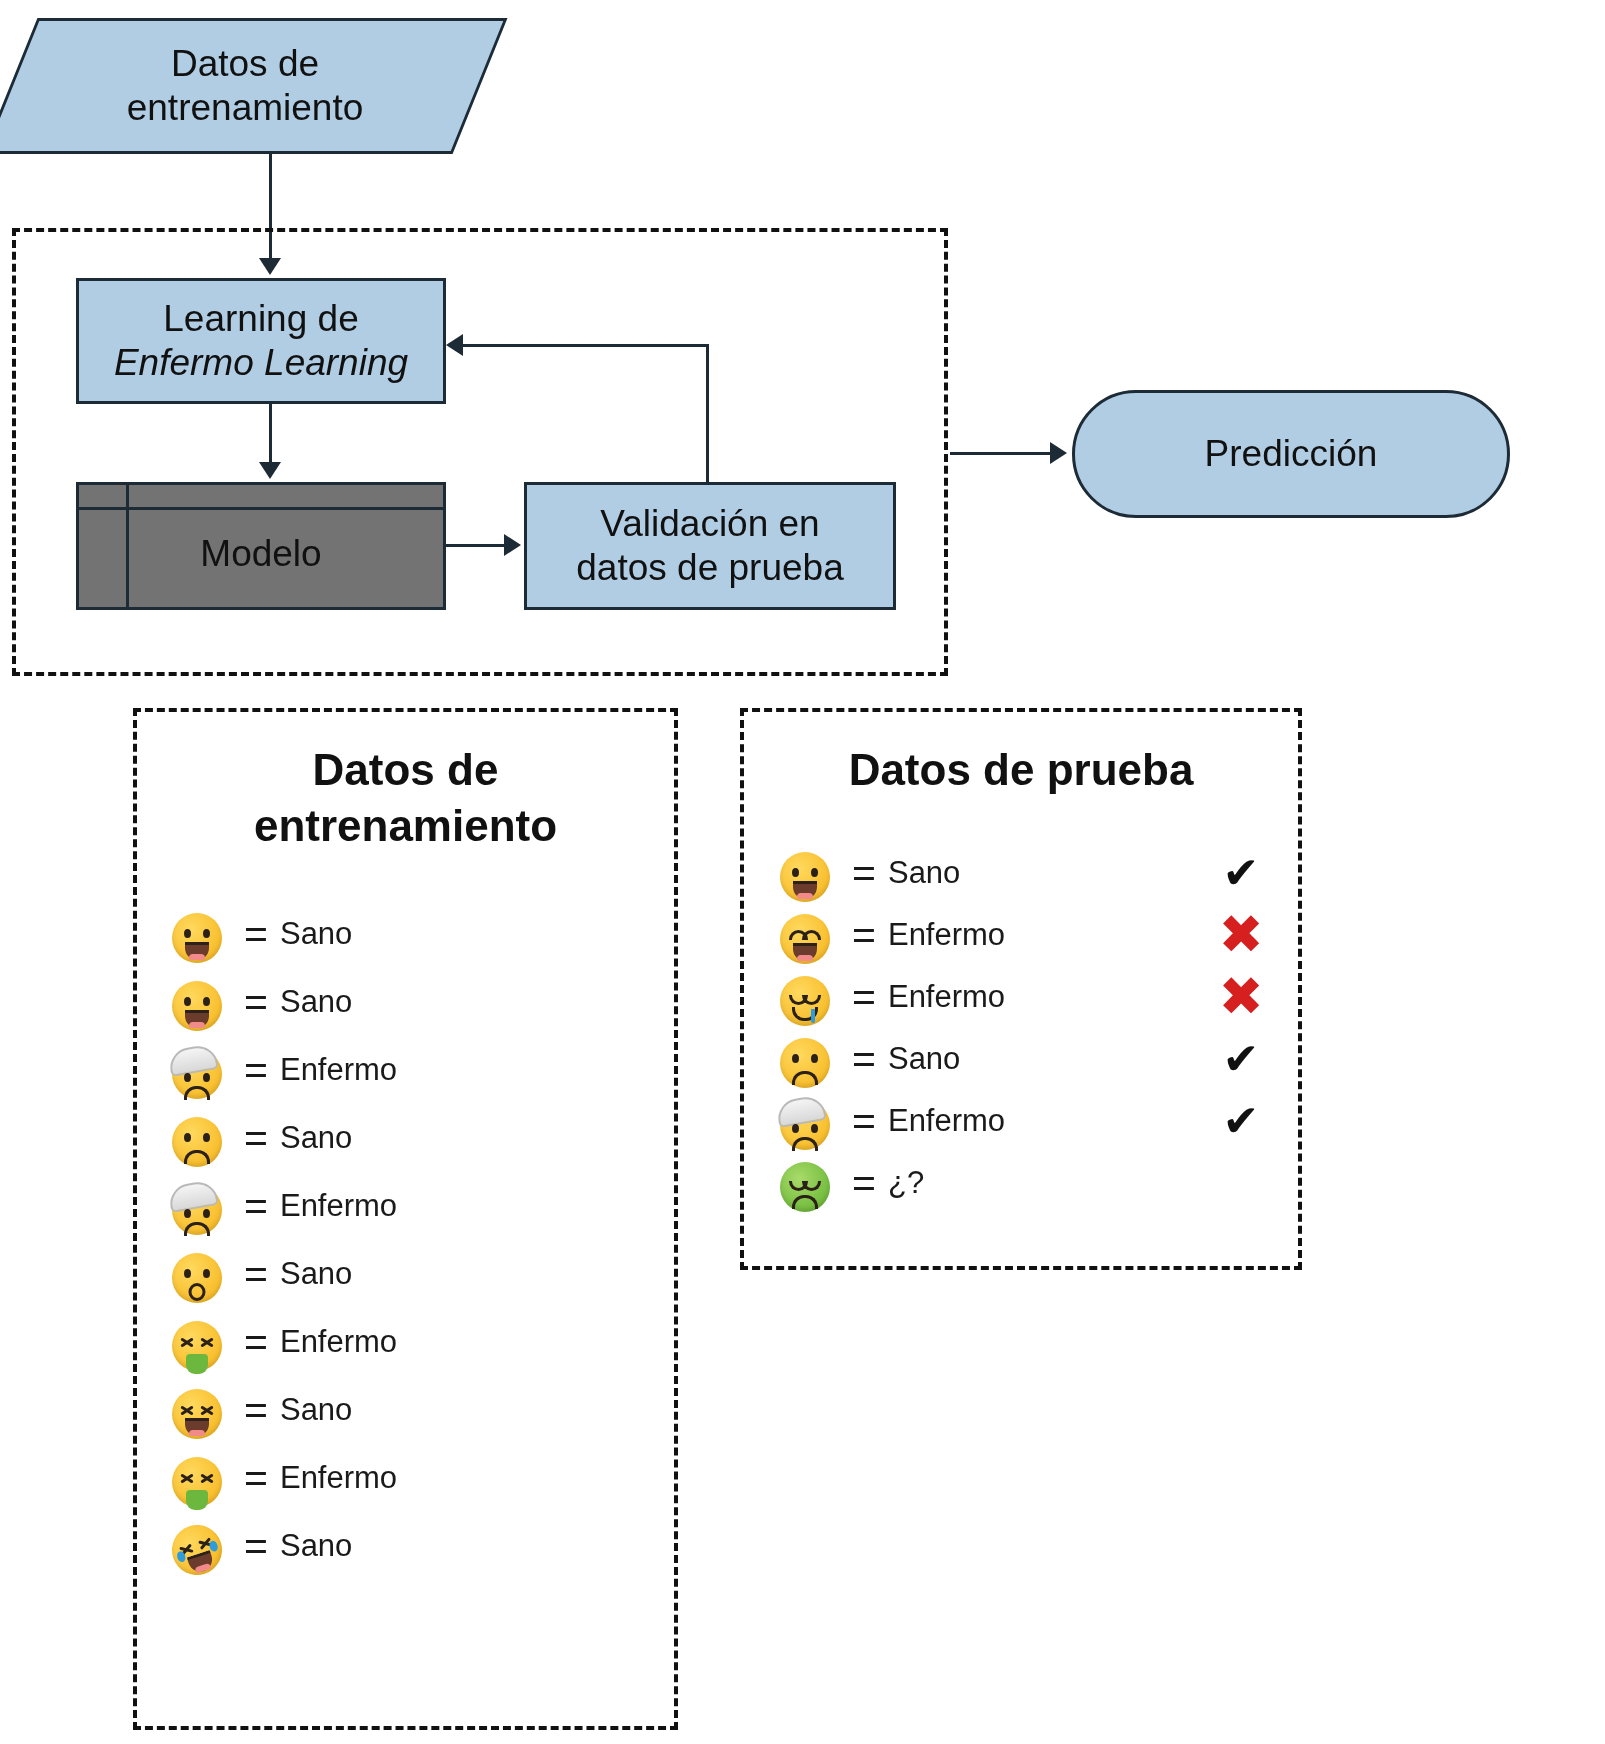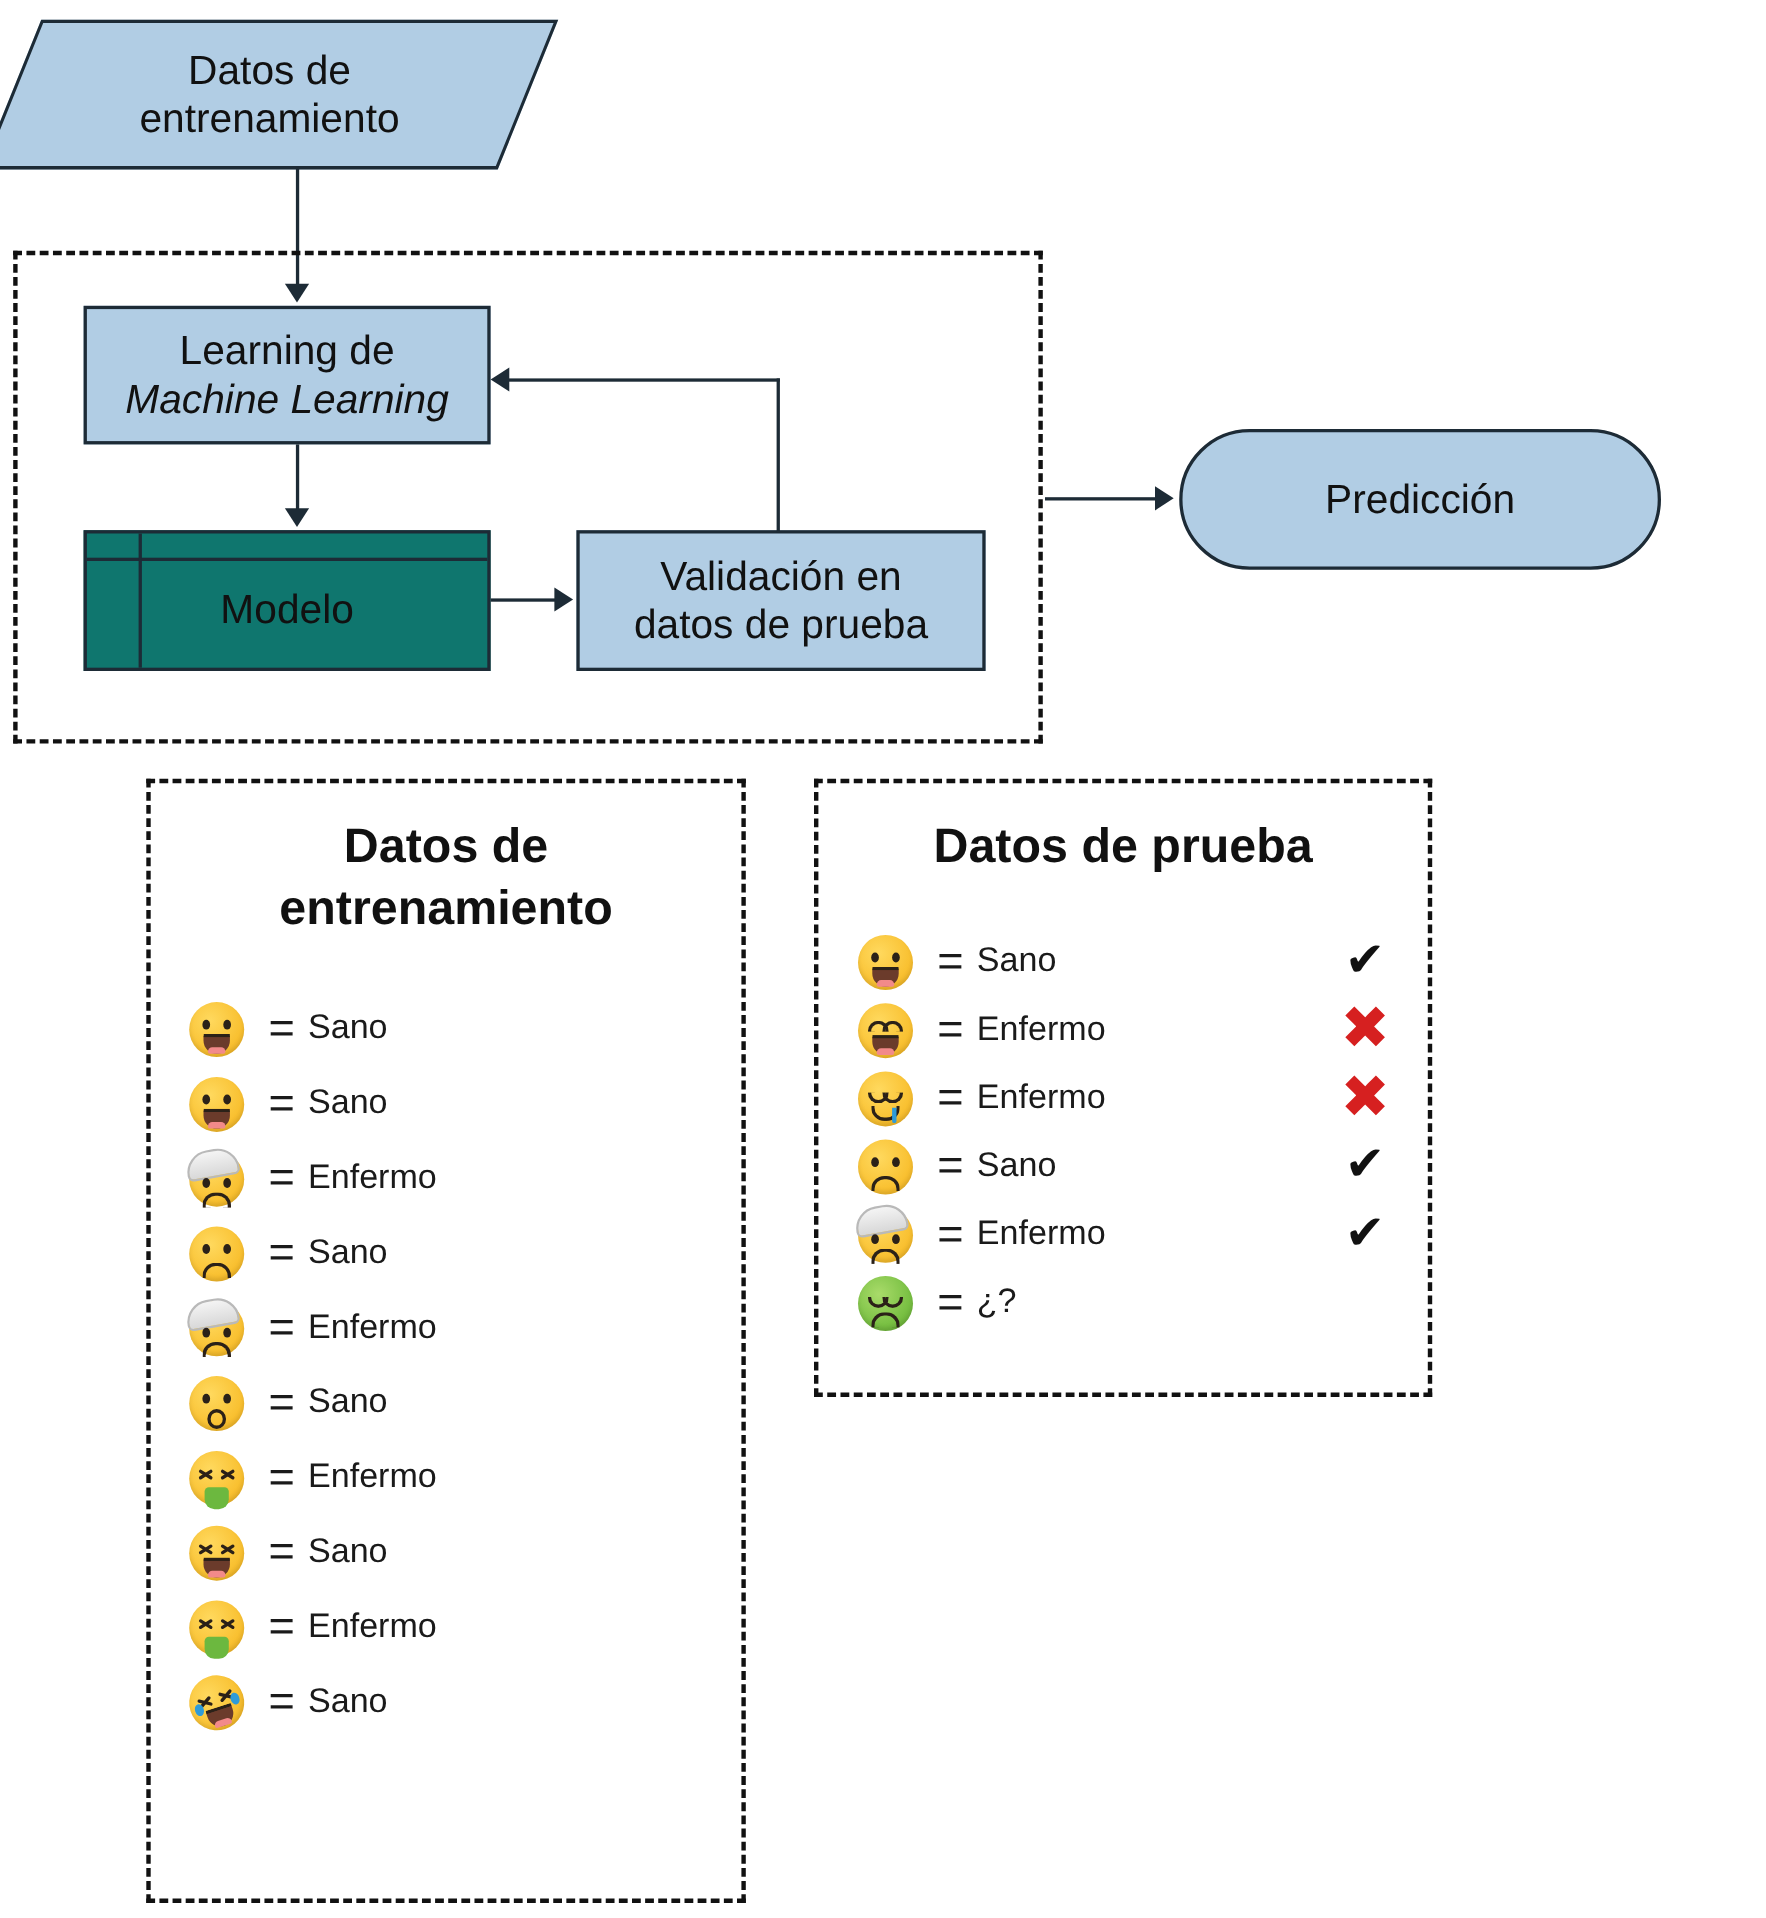--- a/index.html
+++ b/index.html
@@ -50,21 +50,21 @@
 
   
   #algorithm-box{
     left:76px; top:278px; width:370px; height:126px;
     flex-direction:column;
   }
 
   
   #model-box{
     left:76px; top:482px; width:370px; height:128px;
-    background:#0f766e;
+    background:#737373;
     padding:0;
   }
   #model-box .hdr-line{
     position:absolute; left:0; right:0; top:22px; height:3px; background:#1d2b36;
   }
   #model-box .col-line{
     position:absolute; left:47px; top:0; bottom:0; width:3px; background:#1d2b36;
   }
   #model-box .mtxt{position:relative; z-index:3; width:100%; text-align:center; padding-top:16px;}
 
@@ -245,21 +245,21 @@
     </div>
   </div>
 
   <div class="ln" style="left:269px;top:152px;width:3px;height:110px;"></div>
   <div class="arrow-head ah-down" style="left:259px;top:258px;"></div>
 
   <div class="dashed" id="training-phase-region"></div>
 
   <div class="shape" id="algorithm-box">
     <span class="lbl">Learning de</span>
-    <span class="lbl ital">Machine Learning</span>
+    <span class="lbl ital">Enfermo Learning</span>
   </div>
 
   <div class="ln" style="left:269px;top:404px;width:3px;height:62px;"></div>
   <div class="arrow-head ah-down" style="left:259px;top:462px;"></div>
 
   <div class="shape" id="model-box">
     <div class="hdr-line"></div>
     <div class="col-line"></div>
     <div class="mtxt">Modelo</div>
   </div>

